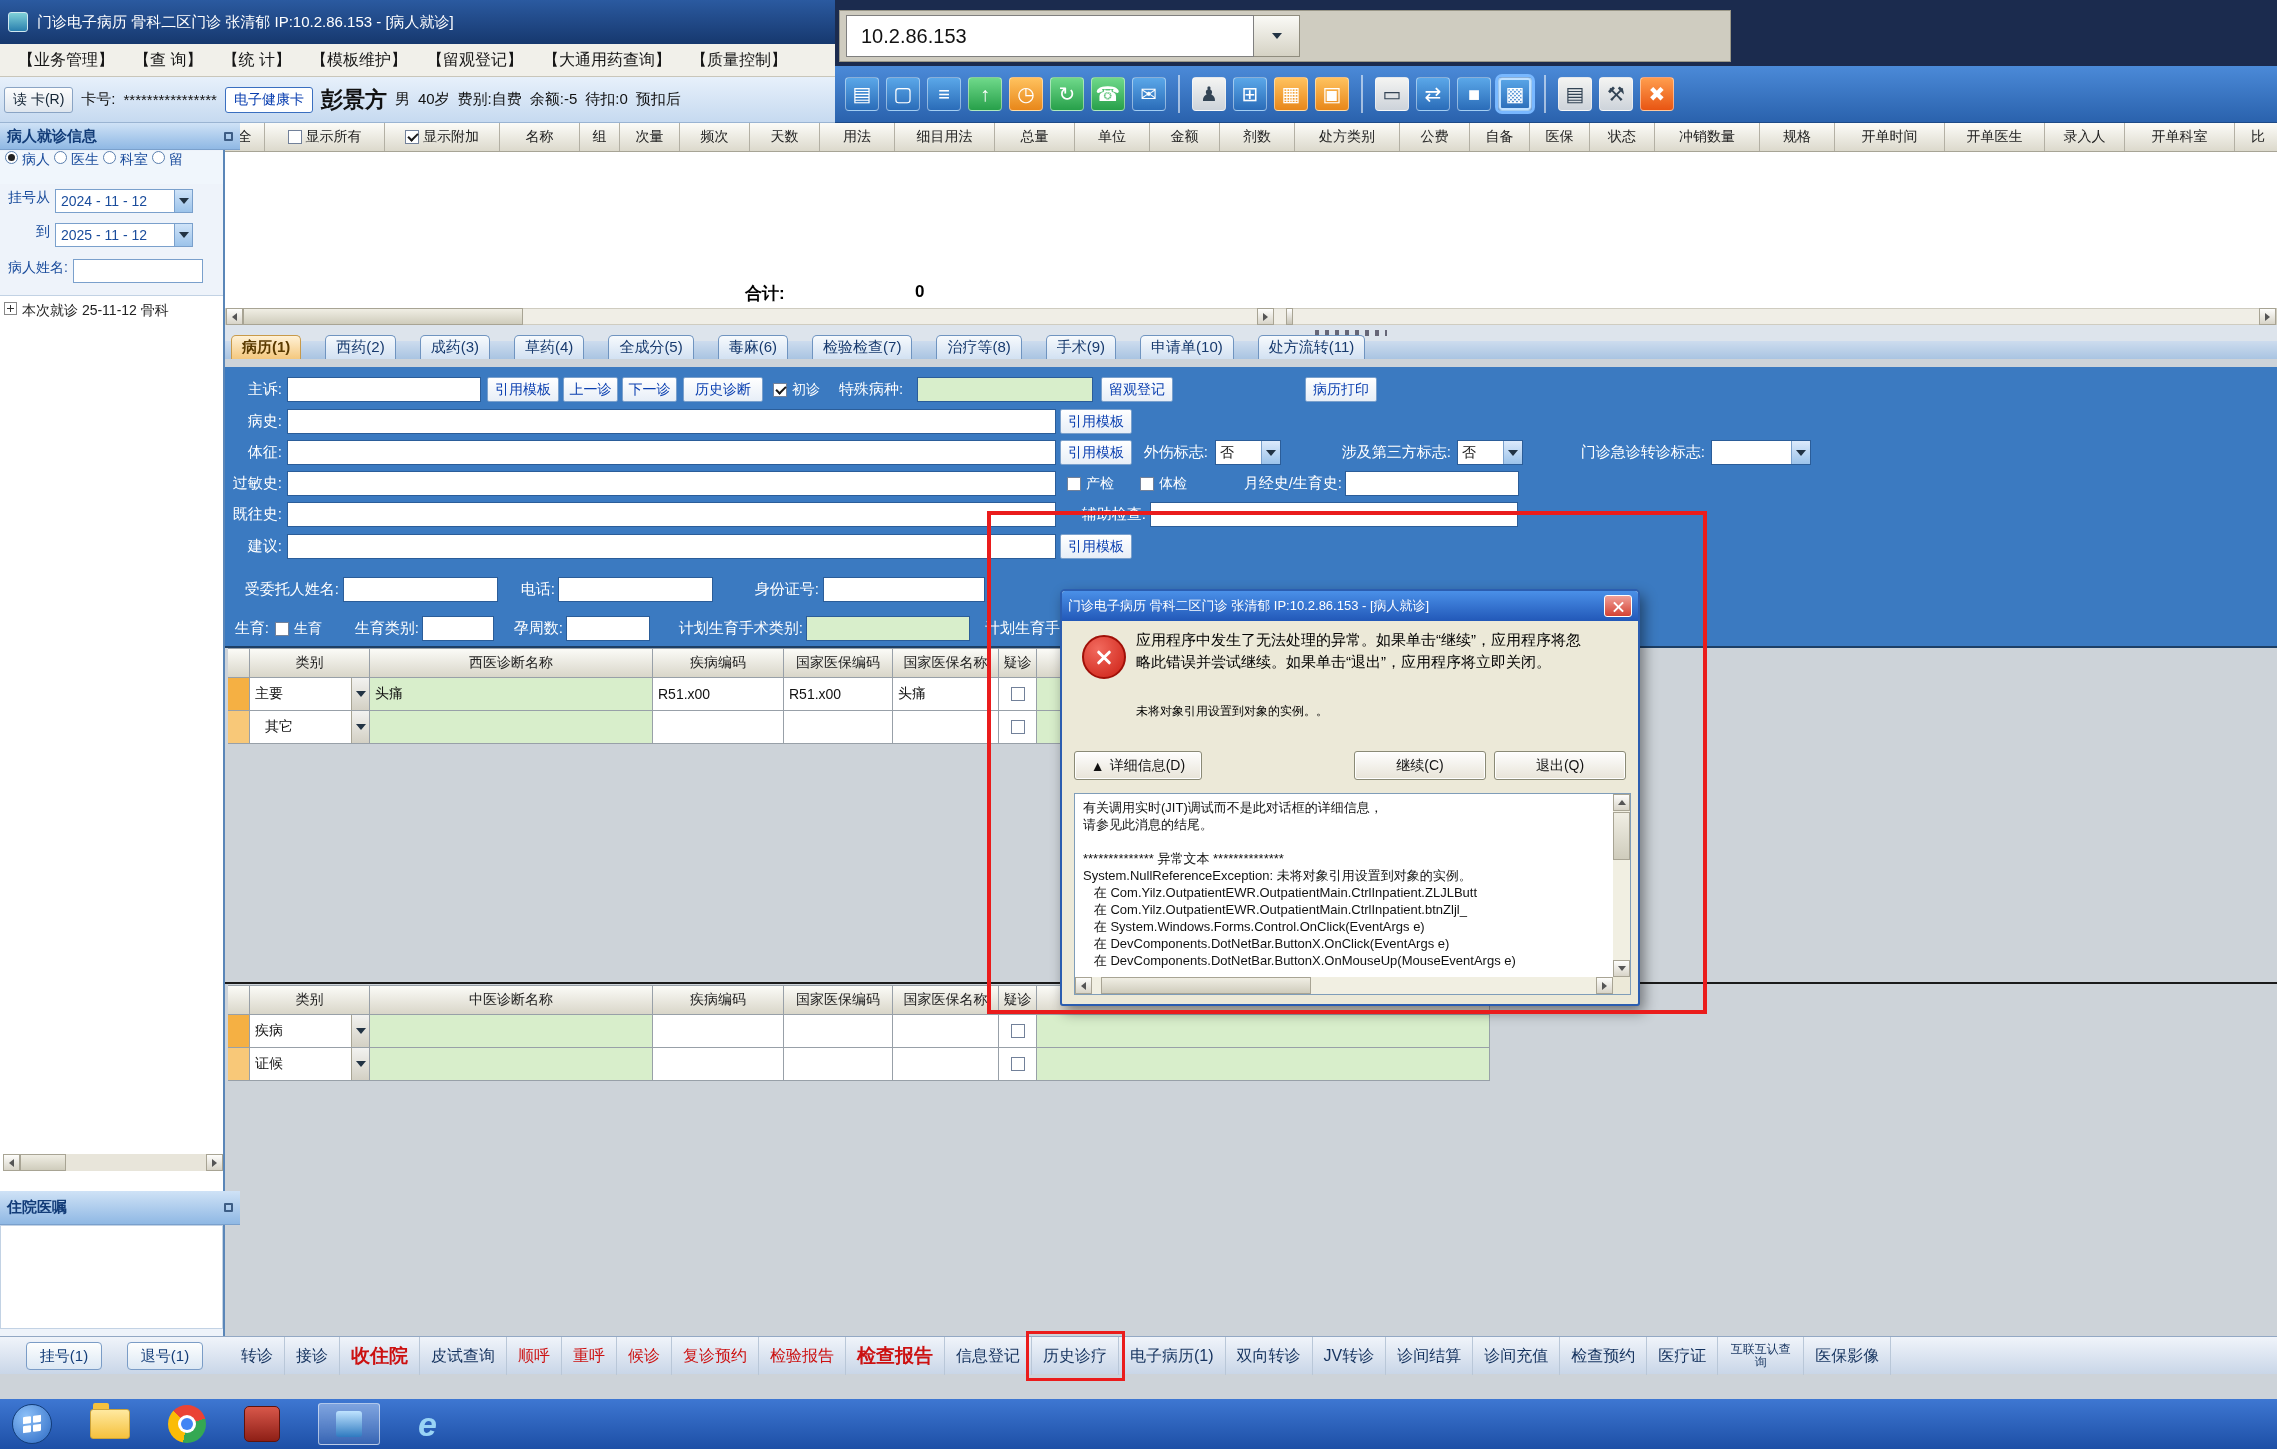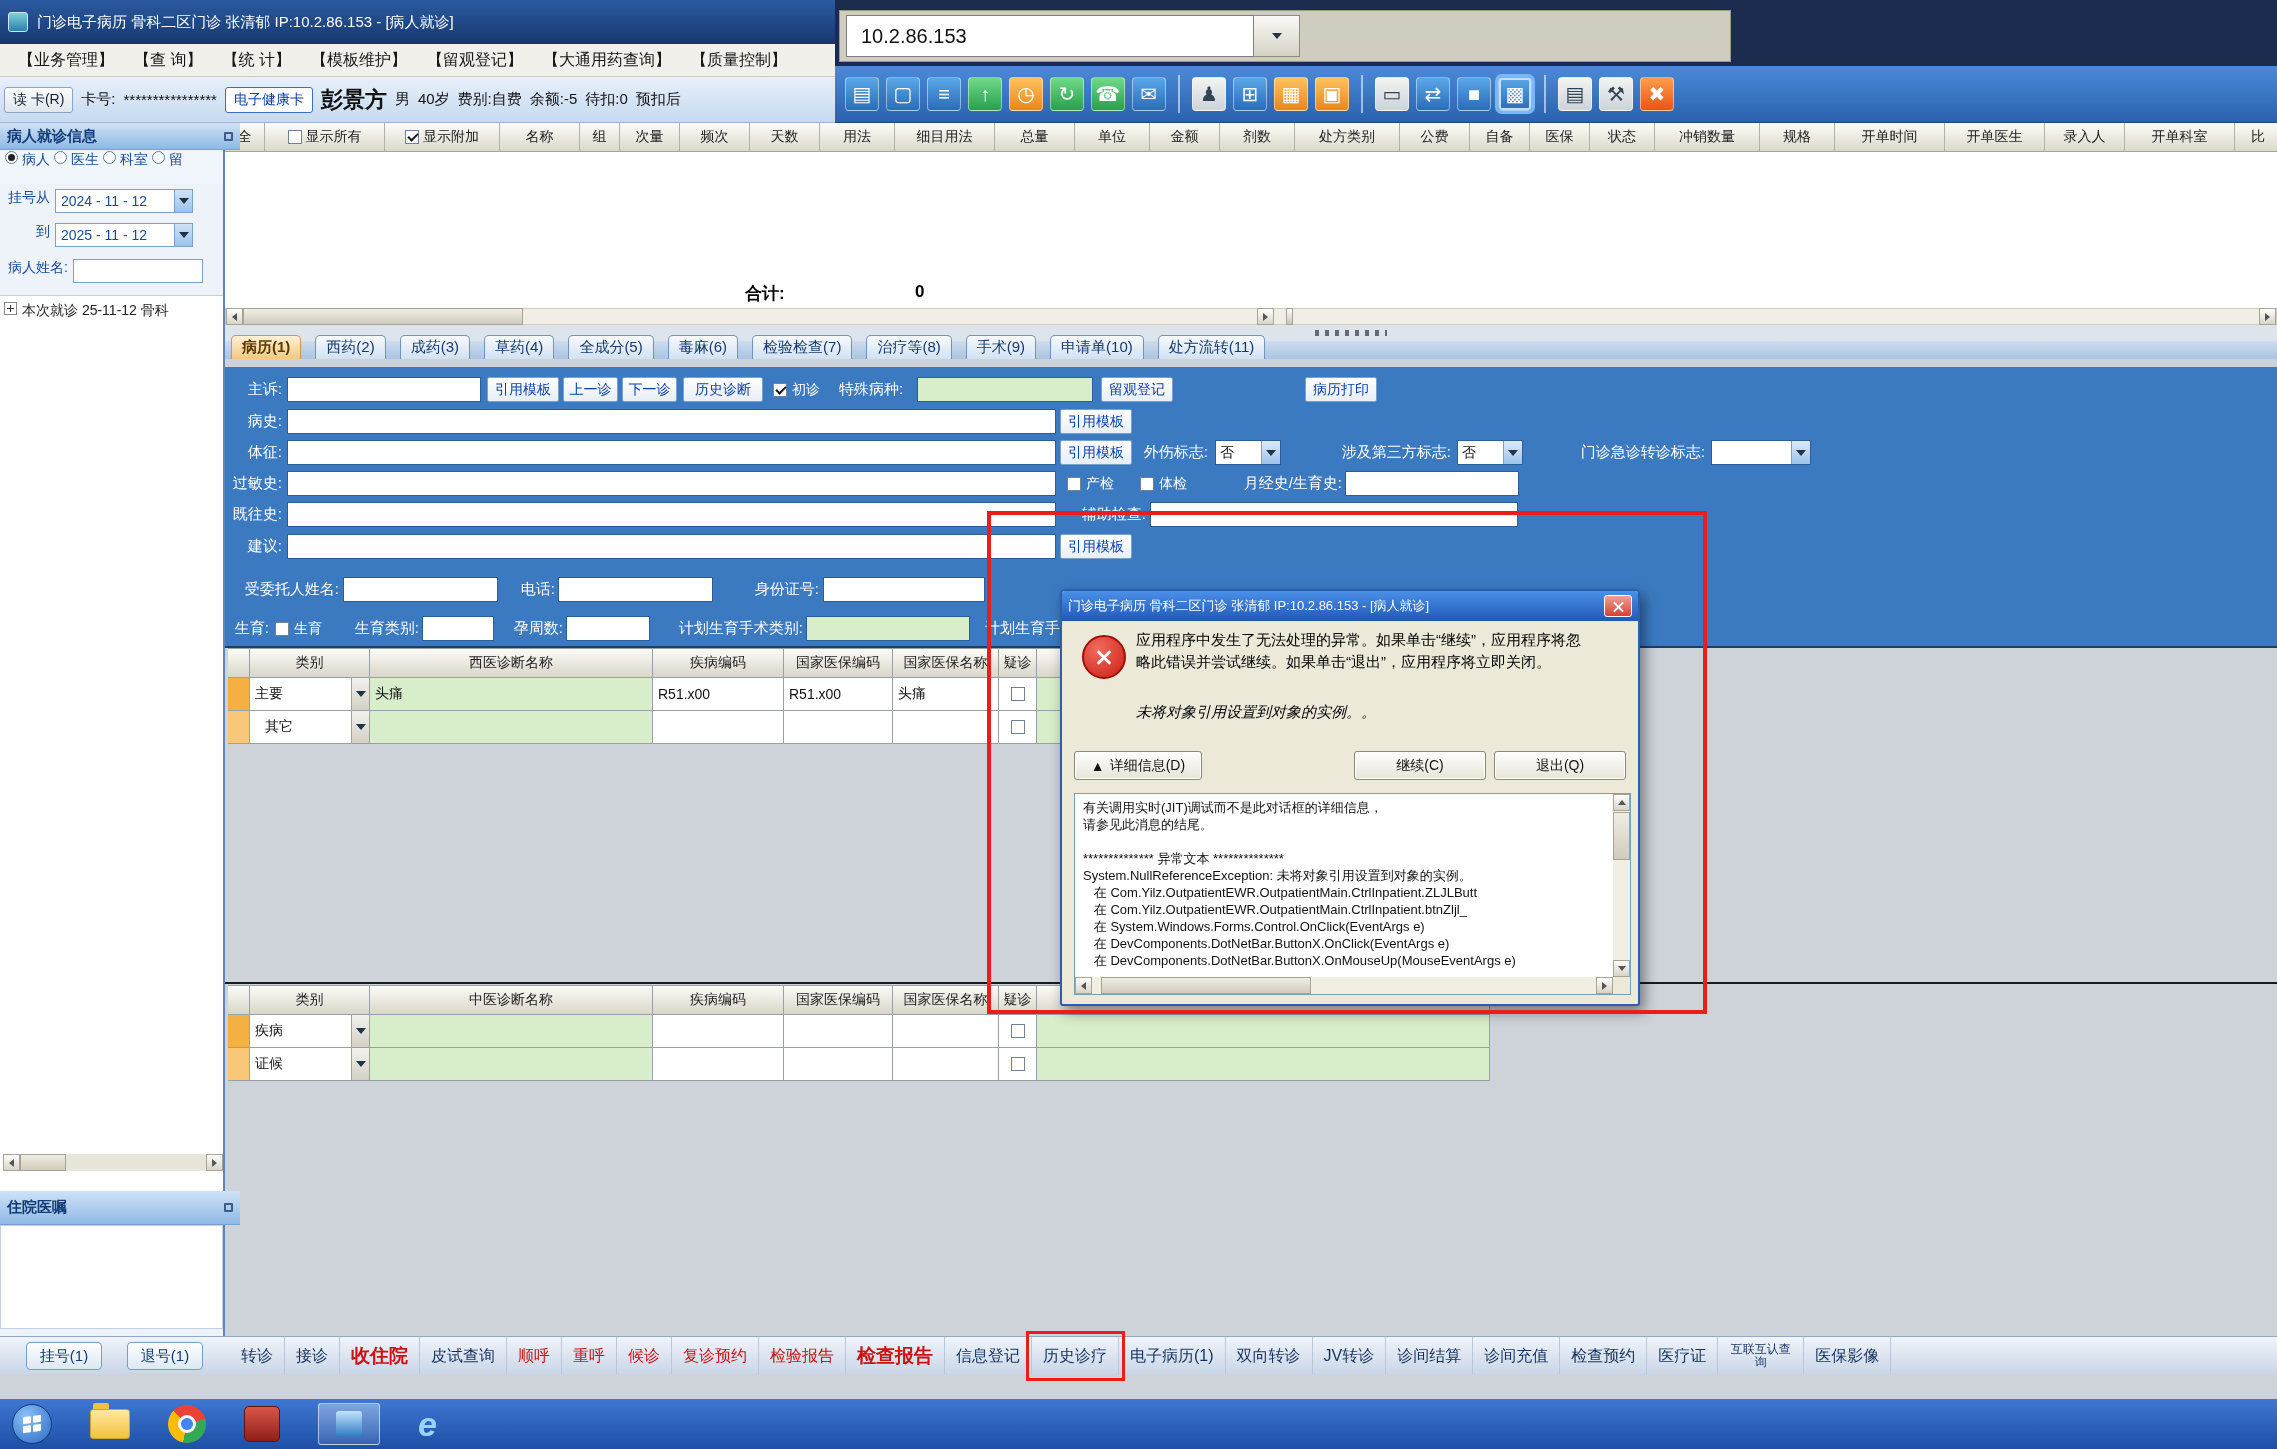--- a/index.html
+++ b/index.html
@@ -60,21 +60,21 @@
 .tri-u{width:0;height:0;border-left:4px solid transparent;border-right:4px solid transparent;border-bottom:5px solid #555;}
 .tri-dn{width:0;height:0;border-left:4px solid transparent;border-right:4px solid transparent;border-top:5px solid #555;}
 .sthumb{background:linear-gradient(#f0eee4,#cfccbc);border:1px solid #a8a494;}
 
 
 #mainwhite{left:225px;top:152px;width:2052px;height:156px;background:#fff;}
 .sum-lbl{font-size:17px;font-weight:bold;color:#000;}
 #hscrollmain{left:225px;top:308px;width:2052px;height:17px;background:#f0eee6;border:1px solid #cfccc0;}
 #splitter{left:225px;top:325px;width:2052px;height:16px;background:#dde4ec;}
 .dots{position:absolute;left:1090px;top:5px;width:72px;height:6px;background:repeating-linear-gradient(90deg,#667 0 4px,transparent 4px 10px);}
-#tabsrow{left:225px;top:341px;width:2052px;height:18px;background:linear-gradient(#cddcee,#a9c4e2);display:flex;align-items:flex-end;gap:14px;padding-left:6px;}
+#tabsrow{left:225px;top:341px;width:2052px;height:18px;background:linear-gradient(#cddcee,#a9c4e2);display:flex;align-items:flex-end;gap:24px;padding-left:6px;}
 .tab{height:24px;padding:0 10px;display:flex;align-items:center;font-size:15px;color:#173a6e;background:linear-gradient(#f7fafd,#d2e1f2);border:1px solid #6f94c0;border-bottom:none;border-radius:5px 5px 0 0;white-space:nowrap;}
 .tab.active{background:linear-gradient(#fff1d6,#f4c87e);border-color:#c89a4a;font-weight:bold;color:#5a3a00;}
 
 
 #formarea{left:225px;top:367px;width:2052px;height:281px;background:#3b7ac1;border-bottom:2px solid #1d3f66;}
 .lbl{position:absolute;height:25px;color:#fff;font-size:15px;display:flex;align-items:center;justify-content:flex-end;white-space:nowrap;}
 .lbl.lft{justify-content:flex-start;}
 .fin{position:absolute;height:25px;background:#fff;border:1px solid #2b5d99;font-size:14px;color:#111;padding:0 4px;}
 .fin.green{background:#d8eecb;}
 .wbtn{position:absolute;height:25px;background:linear-gradient(#ffffff,#e7eef7);border:1px solid #7aa0cc;color:#0a3fb0;font-size:14px;display:flex;align-items:center;justify-content:center;border-radius:2px;white-space:nowrap;}
@@ -100,21 +100,21 @@
 #dlgtitle{height:30px;background:linear-gradient(#4a90e8,#2258b8);border-radius:3px 3px 0 0;display:flex;align-items:center;justify-content:space-between;padding:0 6px;color:#fff;font-size:13px;white-space:nowrap;overflow:hidden;}
 #dlgclose{width:28px;height:22px;background:linear-gradient(#f0a098,#d44233);border:1px solid #fff;border-radius:3px;position:relative;flex:0 0 auto;}
 #dlgclose::before,#dlgclose::after{content:"";position:absolute;left:7px;top:10px;width:13px;height:2px;background:#fff;}
 #dlgclose::before{transform:rotate(45deg);}
 #dlgclose::after{transform:rotate(-45deg);}
 .erricon{position:absolute;left:20px;top:44px;width:44px;height:44px;border-radius:50%;background:radial-gradient(circle at 35% 30%,#f26a5e,#cc1f14);border:2px solid #a01008;}
 .erricon::before,.erricon::after{content:"";position:absolute;left:11px;top:19px;width:18px;height:3px;background:#fff;border-radius:2px;}
 .erricon::before{transform:rotate(45deg);}
 .erricon::after{transform:rotate(-45deg);}
 #dlgmsg{position:absolute;left:74px;top:38px;width:458px;font-size:15px;line-height:22px;color:#000;}
-#dlgmsg2{position:absolute;left:74px;top:112px;width:458px;font-size:15px;color:#000;font-style:italic;}
+#dlgmsg2{position:absolute;left:74px;top:112px;width:458px;font-size:12px;color:#000;}
 .xpbtn{position:absolute;top:160px;height:29px;background:linear-gradient(#fefefe,#e8e4d8);border:1px solid #8a8a76;border-radius:3px;font-size:14px;color:#111;display:flex;align-items:center;justify-content:center;gap:5px;box-shadow:inset 0 0 0 1px #fff;}
 #dlgdetails{position:absolute;left:12px;top:202px;width:557px;height:202px;background:#fff;border:1px solid #7f9db9;}
 #dlines{position:absolute;left:0;top:0;right:17px;bottom:17px;overflow:hidden;padding:5px 8px;}
 .dline{font-size:13px;line-height:17px;color:#111;white-space:pre;min-height:17px;}
 #dvscroll{position:absolute;right:0;top:0;width:17px;bottom:17px;background:#f1efe2;}
 #dhscroll{position:absolute;left:0;bottom:0;right:17px;height:17px;background:#f1efe2;}
 #dcorner{position:absolute;right:0;bottom:0;width:17px;height:17px;background:#ece9d8;}
 
 
 #redrect{left:987px;top:511px;width:720px;height:503px;border:4px solid #ea1c1c;z-index:300;pointer-events:none;}

